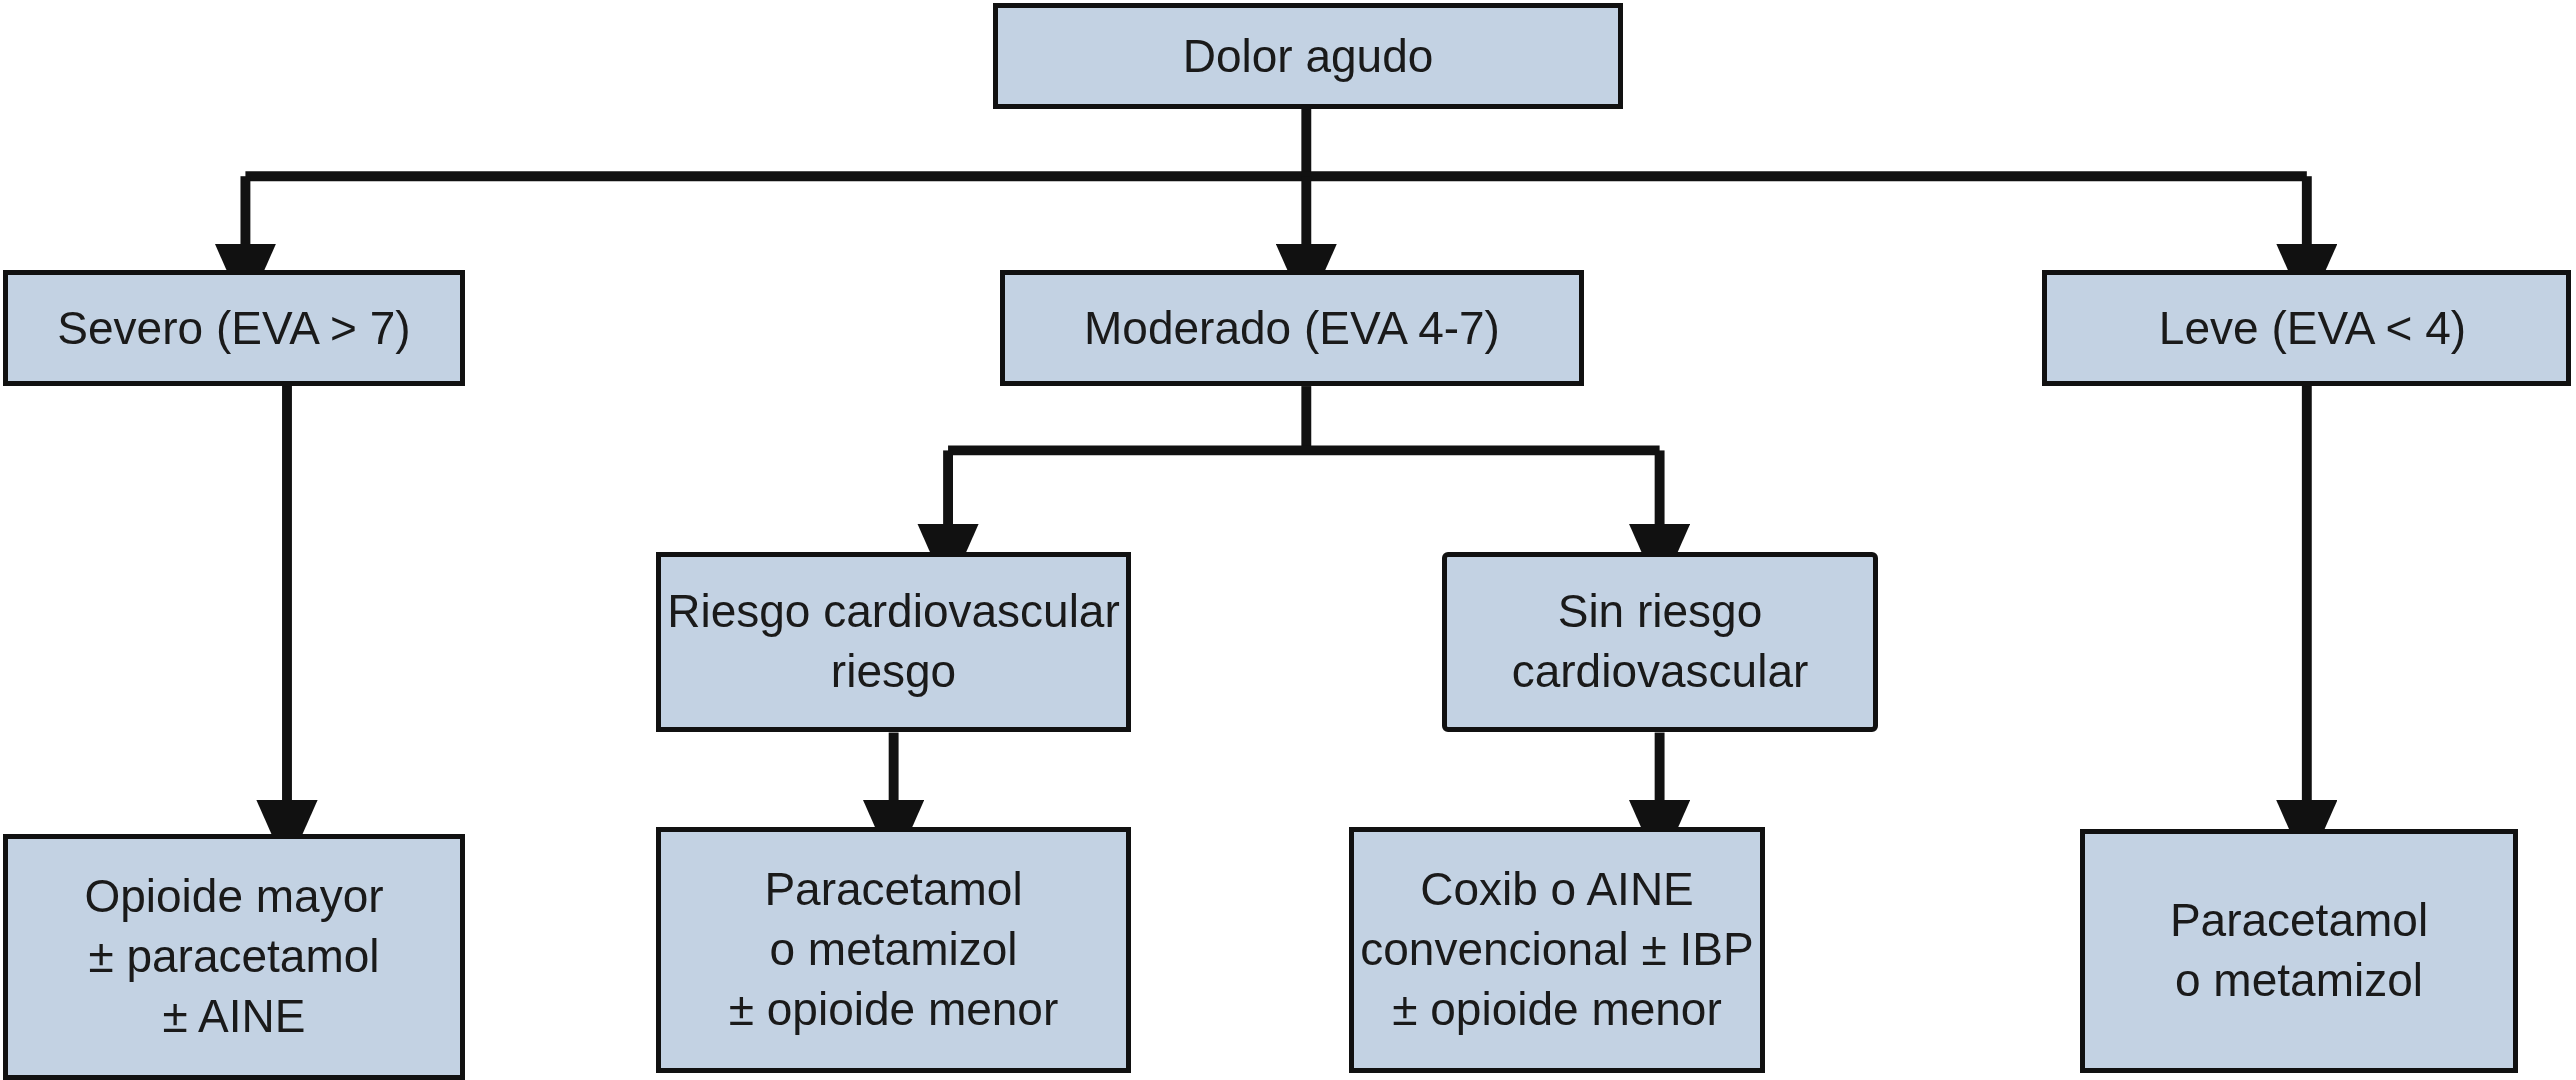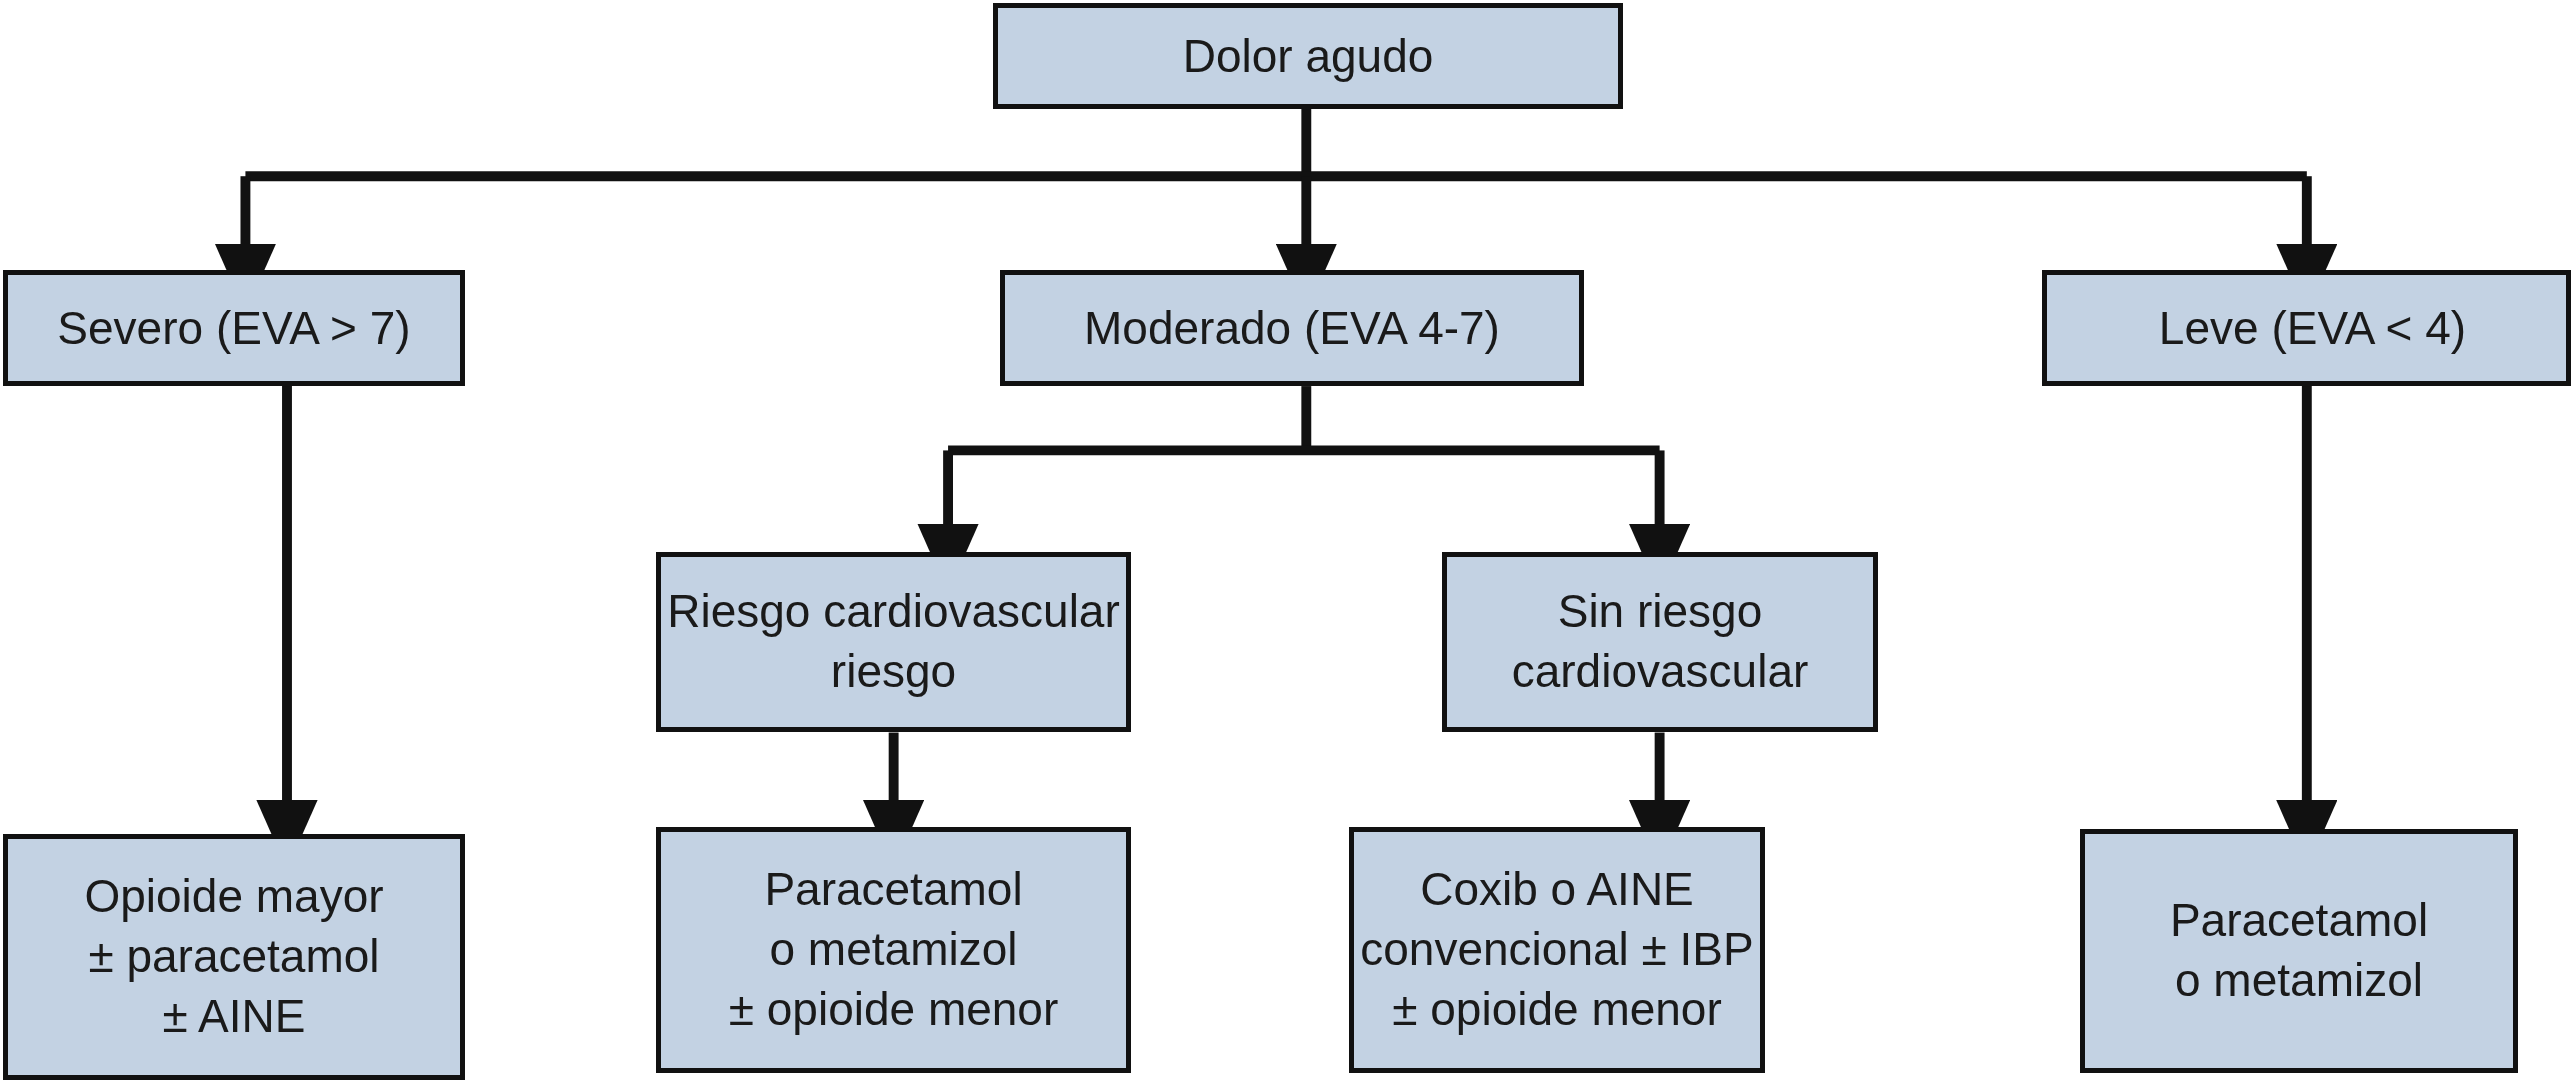--- a/index.html
+++ b/index.html
@@ -95,21 +95,21 @@
 
   <div class="node" style="left:3px; top:270px; width:462px; height:116px;">Severo (EVA &gt; 7)</div>
 
   <div class="node" style="left:1000px; top:270px; width:584px; height:116px;">Moderado (EVA 4-7)</div>
 
   <div class="node" style="left:2042px; top:270px; width:529px; height:116px;padding-left:12px;">Leve (EVA &lt; 4)</div>
 
   <div class="node multiline" style="left:656px; top:552px; width:475px; height:180px;">Riesgo cardiovascular
 riesgo</div>
 
-  <div class="node multiline" style="left:1442px; top:552px; width:436px; height:180px;">Sin riesgo
+  <div class="node multiline" style="left:1442px; top:552px; width:436px; height:180px;border-radius:6px;">Sin riesgo
 cardiovascular</div>
 
   <div class="node multiline" style="left:3px; top:827px; width:462px; height:246px;margin-top:7px;">Opioide mayor
 ± paracetamol
 ± AINE</div>
 
   <div class="node multiline" style="left:656px; top:827px; width:475px; height:246px;">Paracetamol
 o metamizol
 ± opioide menor</div>
 

